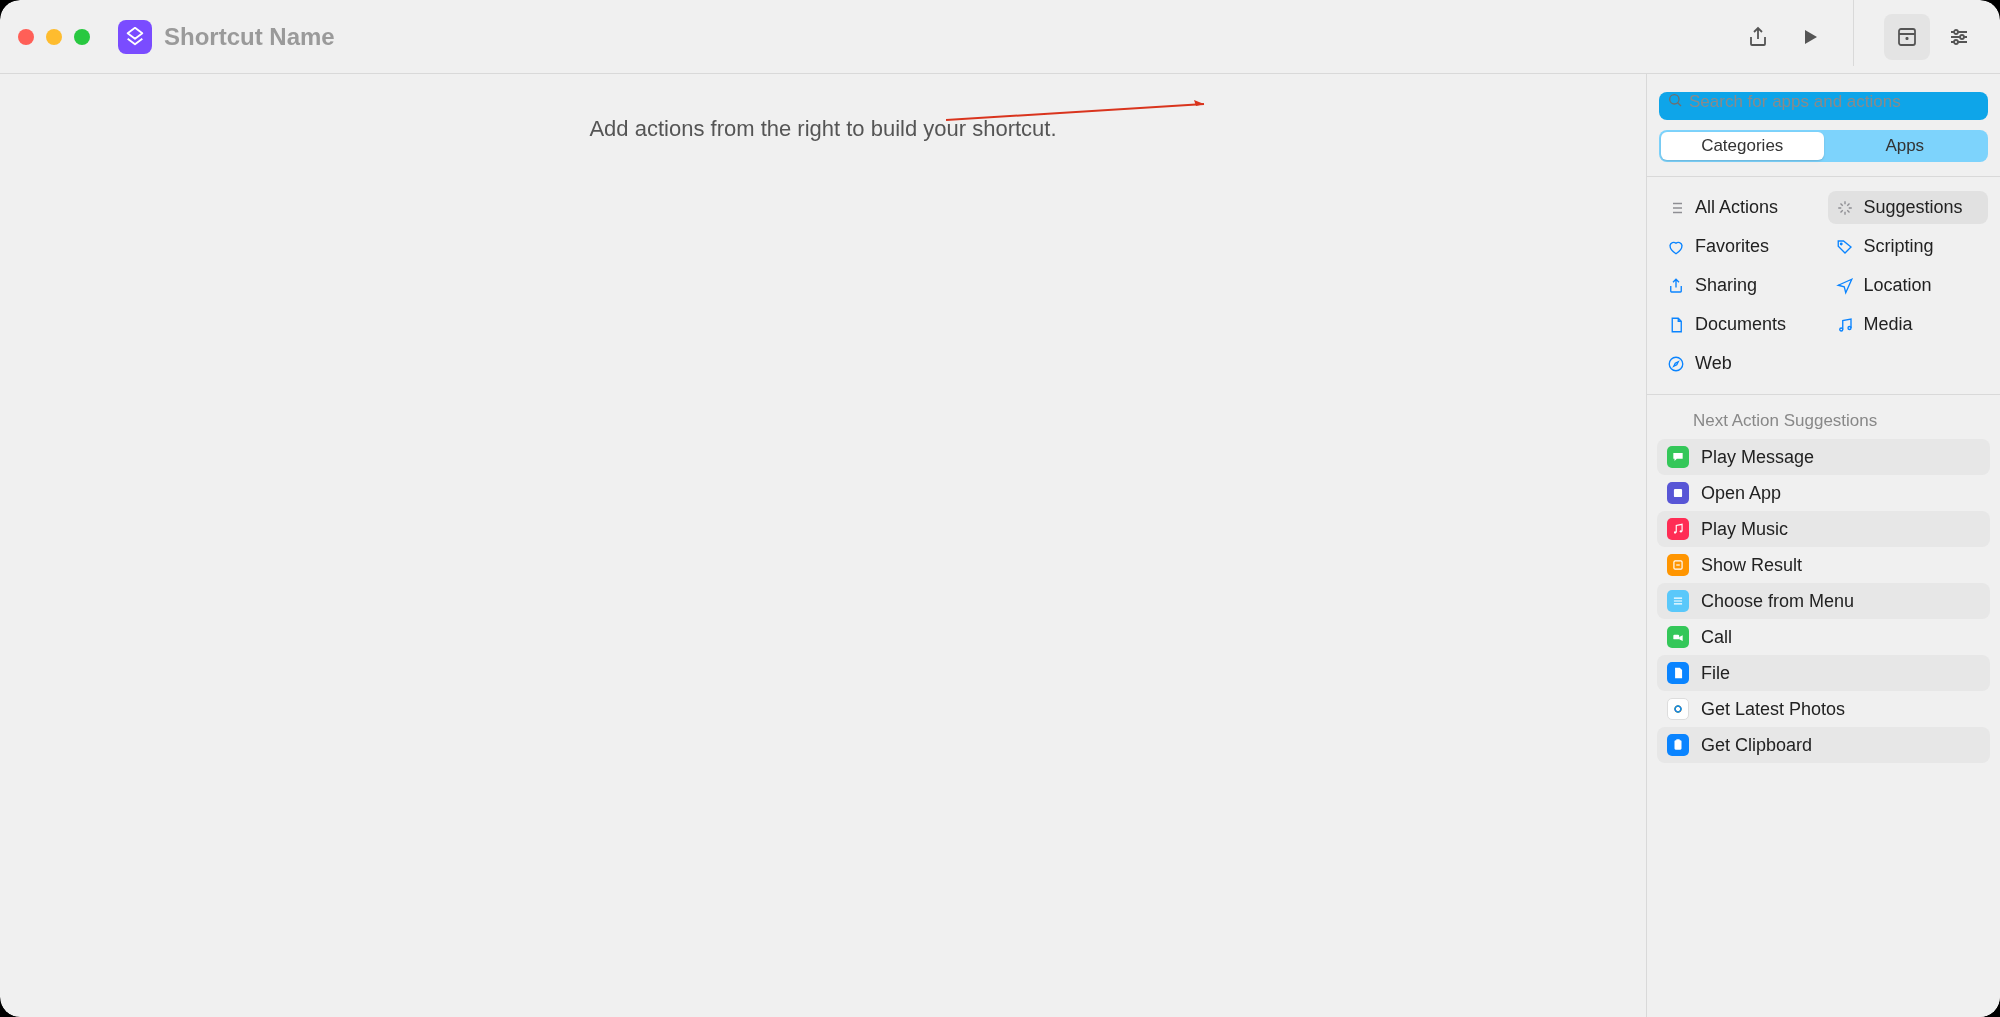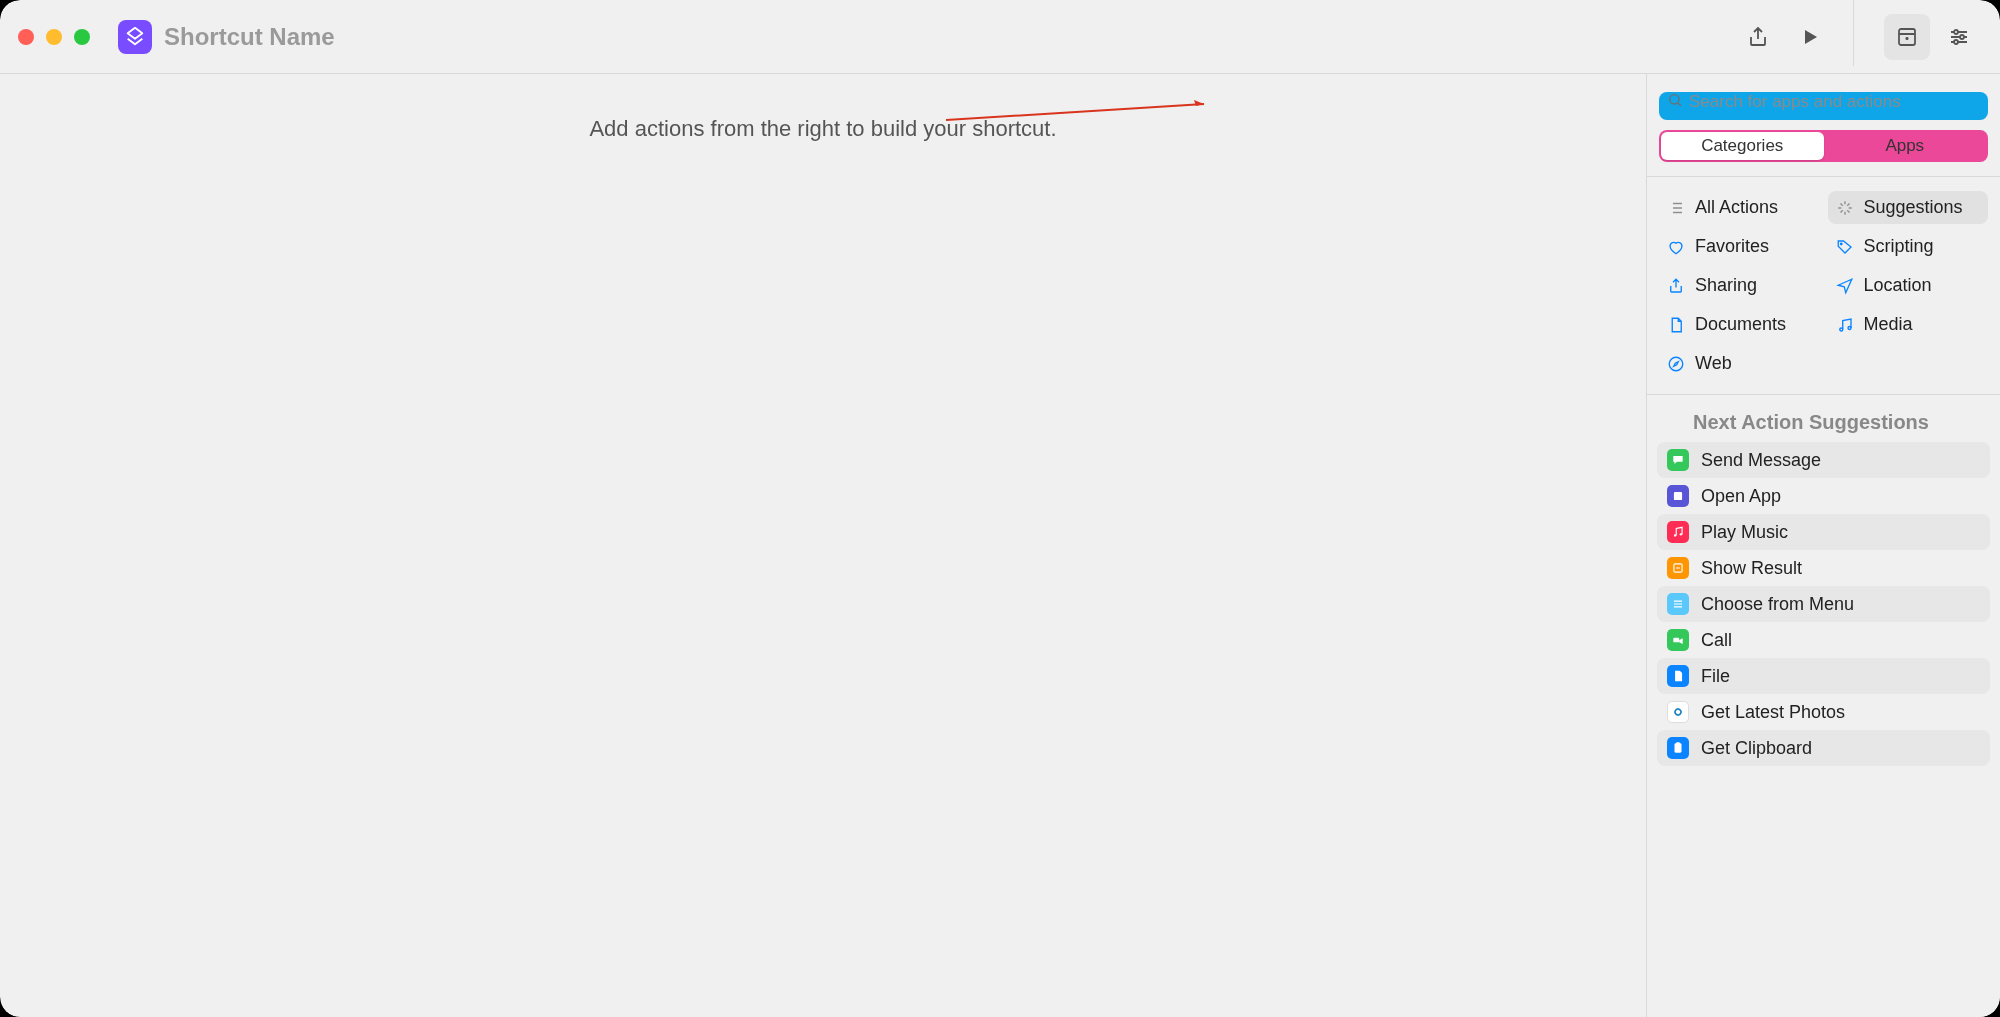--- a/index.html
+++ b/index.html
@@ -98,21 +98,21 @@
 .search svg { width: 16px; height: 16px; color: #6f6f6f; margin-right: 6px; }
 .search input {
   flex:1; border:none; background:transparent; outline:none;
   font-size: 17px; color:#333;
 }
 .search input::placeholder { color: #8a8a8a; }
 
 
 .segmented-wrap { padding: 0 12px 14px 12px; border-bottom: 1px solid #d9d9d9; }
 .segmented {
-  display:flex; background:#ec4899; border-radius:8px; padding:2px;align-items:center;
+  display:flex; background:#7dd3fc; border-radius:8px; padding:2px;align-items:center;
 }
 .segmented .seg {
   flex:1; text-align:center; padding:4px 0;
   font-size:17px; color:#333; border-radius:6px;
   border:none; background:transparent; cursor:pointer;
 }
 .segmented .seg.active {
   background:#fff; box-shadow: 0 1px 2px rgba(0,0,0,0.15);
 }
 
@@ -131,21 +131,21 @@
 }
 .cat.selected { background:#e1e1e1; }
 .cat .ci {
   width:18px; height:18px; margin-right:10px;
   display:flex; align-items:center; justify-content:center;
 }
 .cat .ci svg { width:18px; height:18px; stroke-width:1.8; fill:none; }
 
 
 .sugg-header {
-  font-size:20px; color:#888; font-weight:700;
+  font-size:17px; color:#888; font-weight:400;
   padding: 16px 0 8px 46px;
 }
 .sugg-list { padding: 0 10px; }
 .sugg-item {
   display:flex; align-items:center;
   height:36px; padding:0 10px;
   border-radius:8px; font-size:18px; color:#222;
   cursor:pointer;
 }
 .sugg-item:nth-child(odd) { background:#e7e7e7; }
@@ -315,21 +315,21 @@
         </div>
 
       <div class="sugg-header">Next Action Suggestions</div>
       <div class="sugg-list" id="sugg-list">
           <div class="sugg-item">
             <span class="app-ico" style="background:#34c759;">
               <svg viewBox="0 0 24 24">
                 <path d="M4 5h16v10H10l-4 4v-4H4z" fill="#fff"></path>
               </svg>
             </span>
-            <span>Send Message</span>
+            <span>Play Message</span>
           </div>
           <div class="sugg-item">
             <span class="app-ico" style="background:#5856d6;">
               <svg viewBox="0 0 24 24">
                 <rect x="5" y="5" width="14" height="14" rx="2" fill="#fff"></rect>
               </svg>
             </span>
             <span>Open App</span>
           </div>
           <div class="sugg-item">

